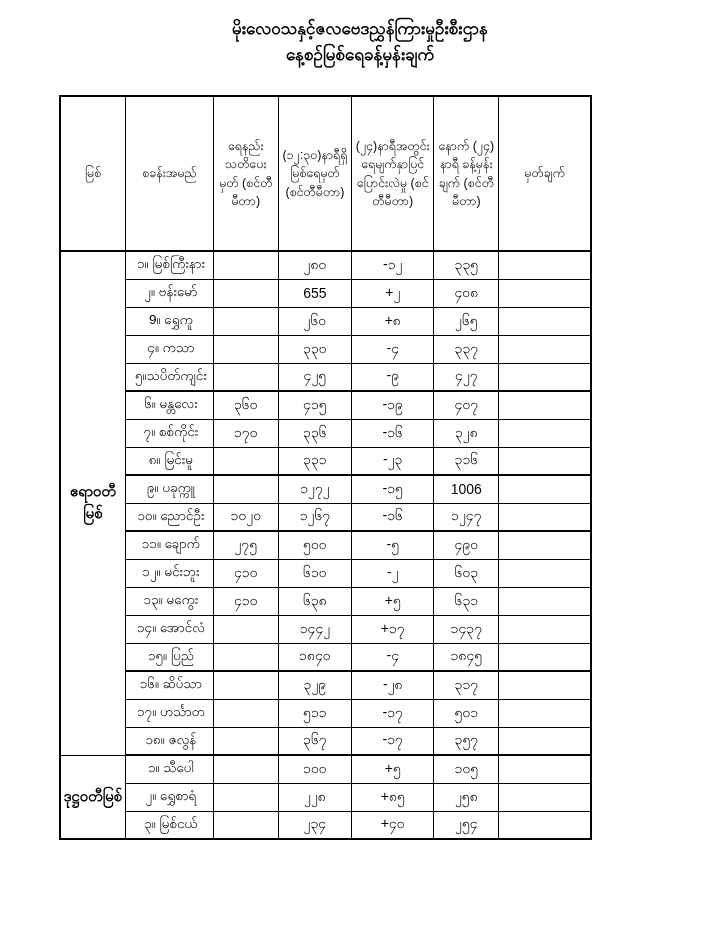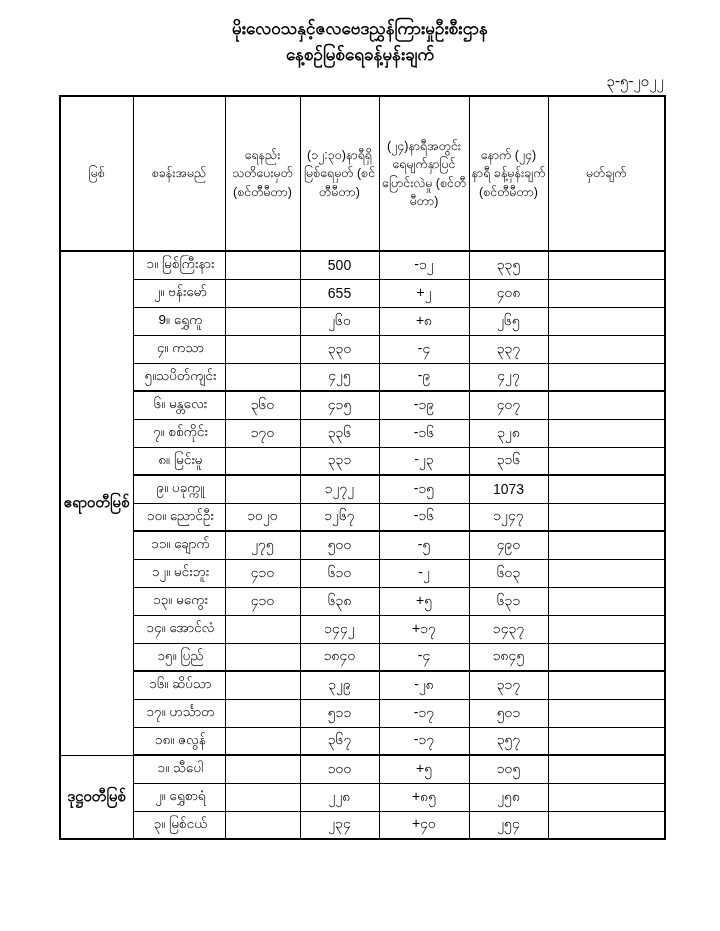--- a/index.html
+++ b/index.html
@@ -1,17 +1,17 @@
 <!DOCTYPE html>
 <html><head>
 <meta charset="utf-8">
 <style>
   html,body { margin:0; padding:0; background:#ffffff; }
   .page {
-    position:relative; width:720px; height:931px; background:#ffffff;
+    position:relative; width:592px; height:931px; background:#ffffff;
     color:#000; font-family:"Liberation Sans", sans-serif; overflow:hidden;
   }
   .title-block {
     position:absolute; top:16px; left:0; width:720px;
     text-align:center; font-weight:bold; font-size:17px; line-height:1.55;
   }
   .date {
     position:absolute; top:71px; left:500px; width:164px;
     text-align:right; font-size:15px;
   }
@@ -67,21 +67,21 @@
         <th>(၂၄)နာရီအတွင်း ရေမျက်နှာပြင် ပြောင်းလဲမှု (စင်တီမီတာ)</th>
         <th>နောက် (၂၄) နာရီ ခန့်မှန်းချက် (စင်တီမီတာ)</th>
         <th>မှတ်ချက်</th>
       </tr>
     </thead>
     <tbody id="table-body">
         <tr>
     <td class="river" rowspan="18">ဧရာဝတီမြစ်</td>
           <td class="station">၁။ မြစ်ကြီးနား</td>
     <td class="num"></td>
-    <td class="num">500</td>
+    <td class="num">၂၈၀</td>
     <td class="num">-၁၂</td>
     <td class="num">၃၃၅</td>
     <td class="remark"></td>
   </tr>
         <tr>
     <td class="station">၂။ ဗန်းမော်</td>
     <td class="num"></td>
     <td class="num">655</td>
     <td class="num">+၂</td>
     <td class="num">၄၀၈</td>
@@ -133,21 +133,21 @@
     <td class="num">၃၃၁</td>
     <td class="num">-၂၃</td>
     <td class="num">၃၁၆</td>
     <td class="remark"></td>
   </tr>
         <tr>
     <td class="station">၉။ ပခုက္ကူ</td>
     <td class="num"></td>
     <td class="num">၁၂၇၂</td>
     <td class="num">-၁၅</td>
-    <td class="num">1073</td>
+    <td class="num">1006</td>
     <td class="remark"></td>
   </tr>
         <tr class="group-end">
     <td class="station">၁၀။ ညောင်ဦး</td>
     <td class="num">၁၀၂၀</td>
     <td class="num">၁၂၆၇</td>
     <td class="num">-၁၆</td>
     <td class="num">၁၂၄၇</td>
     <td class="remark"></td>
   </tr>

